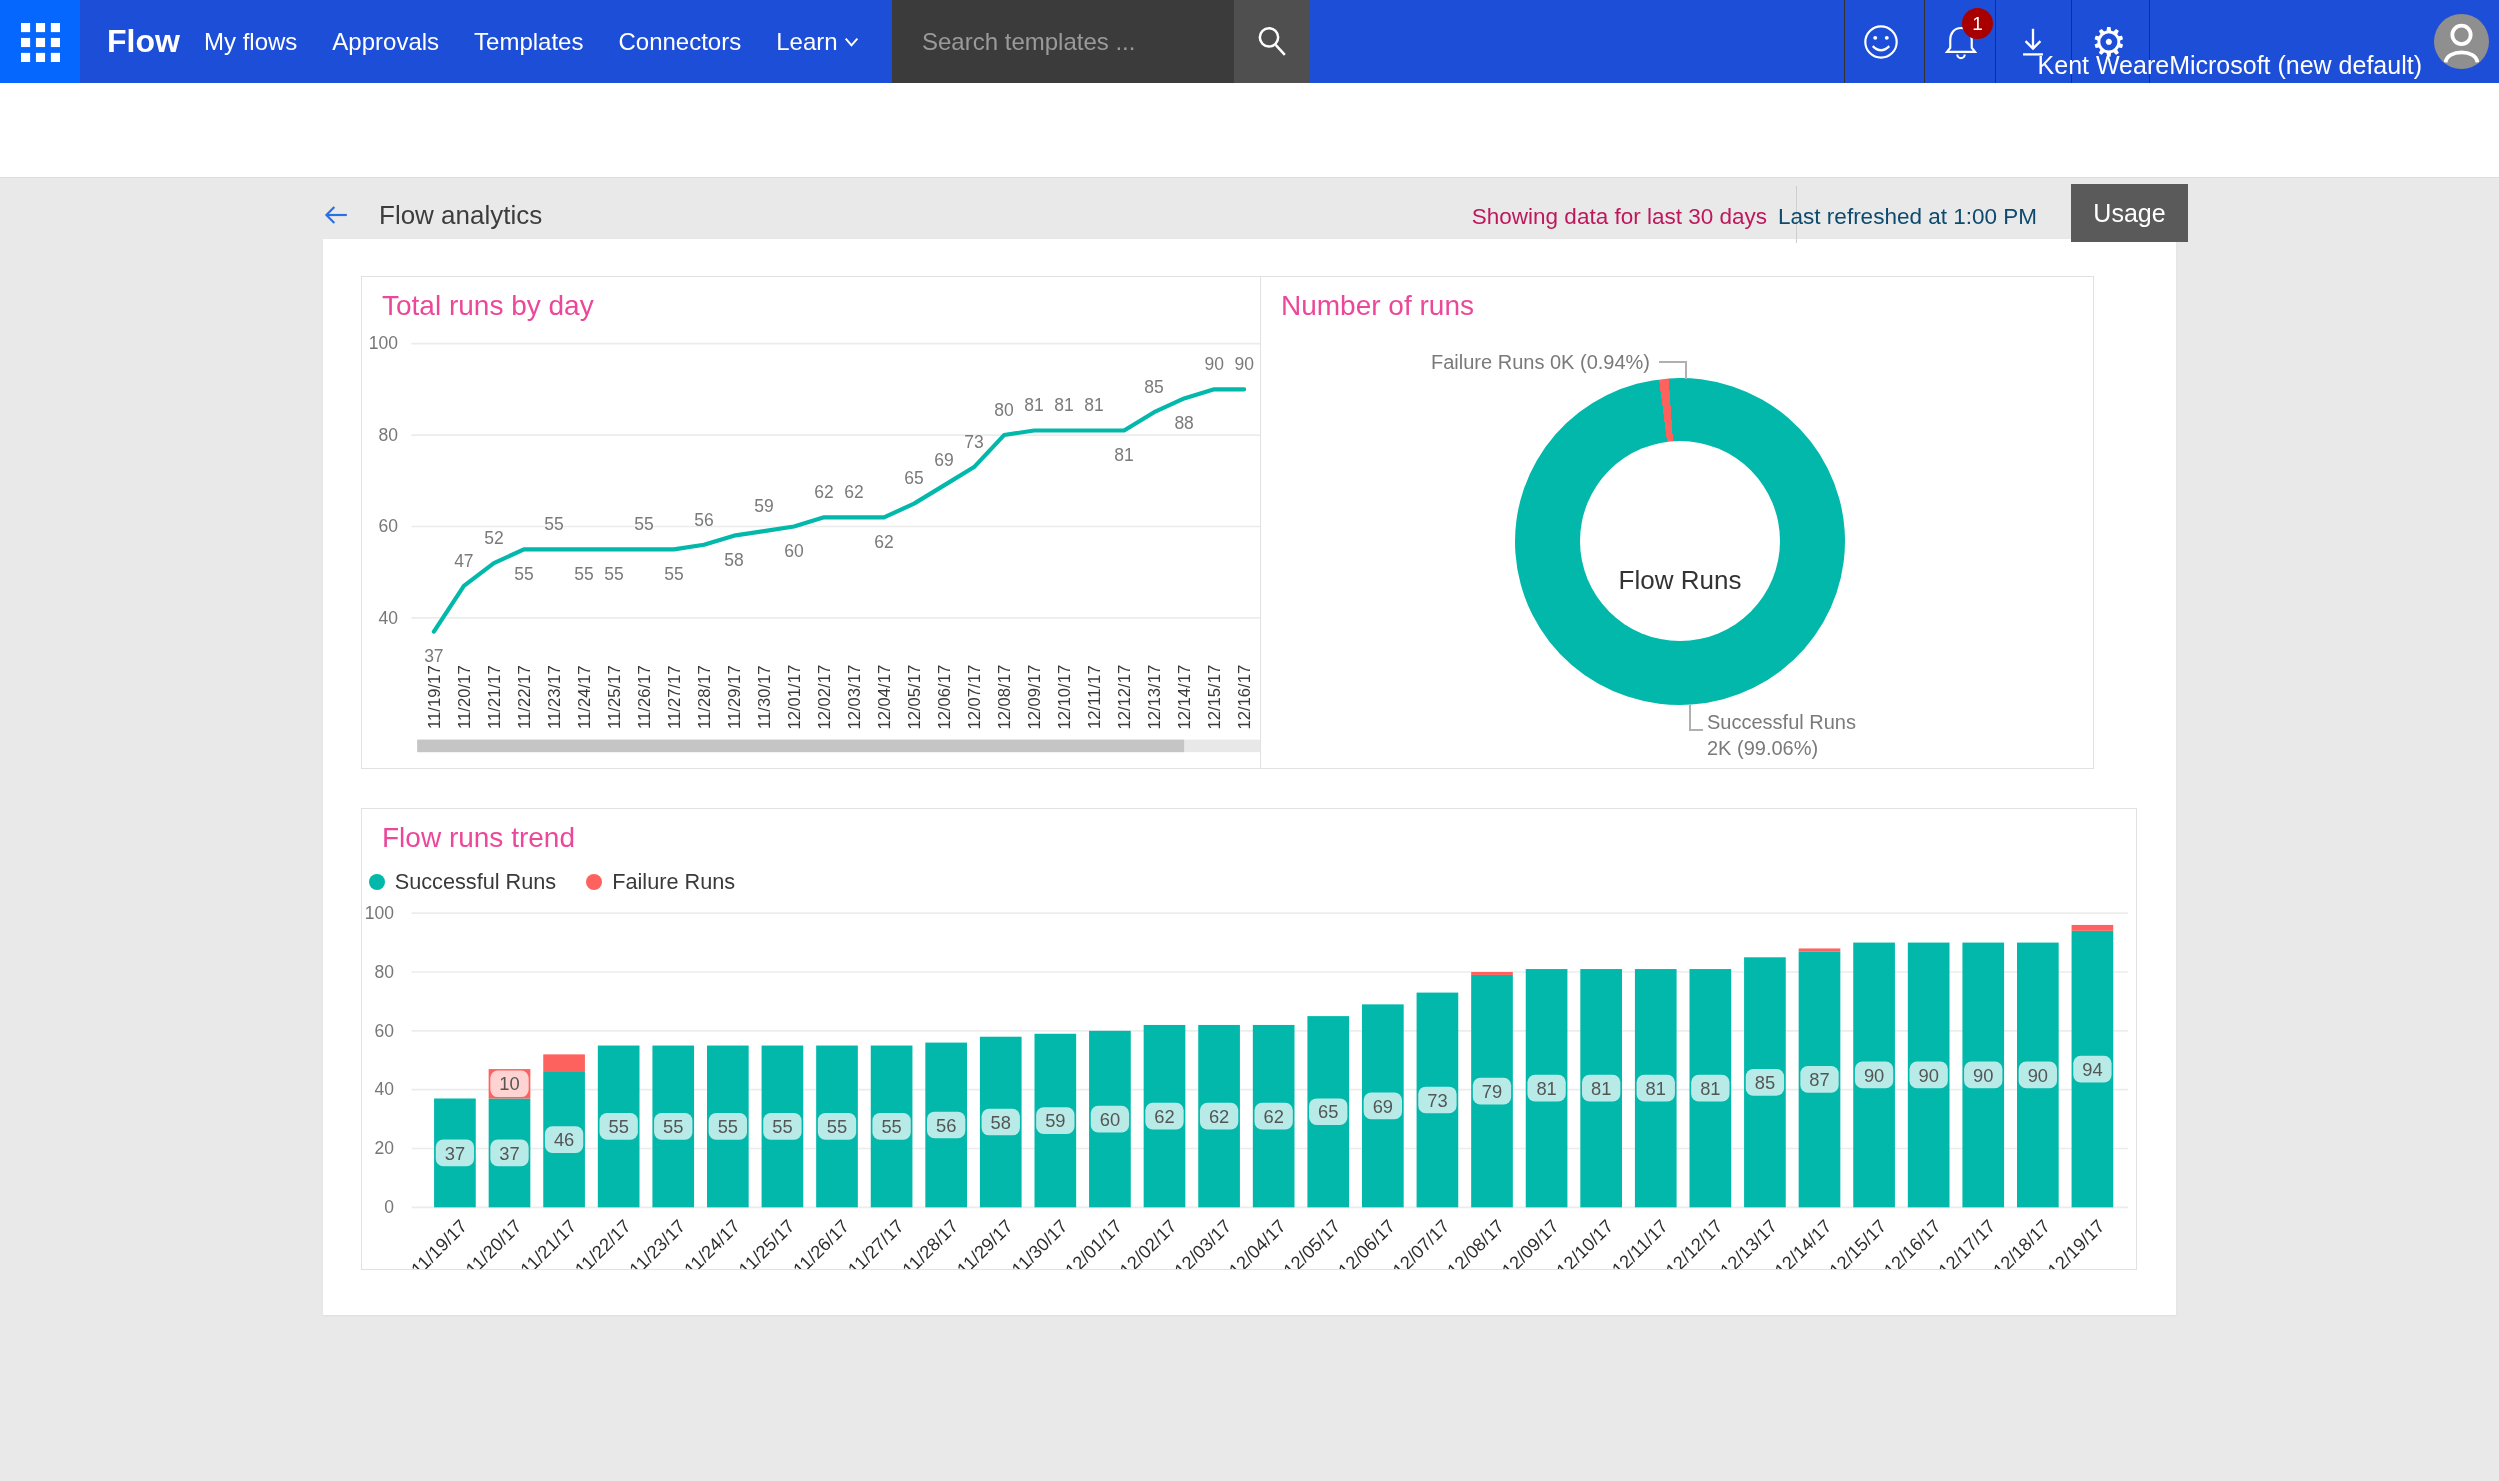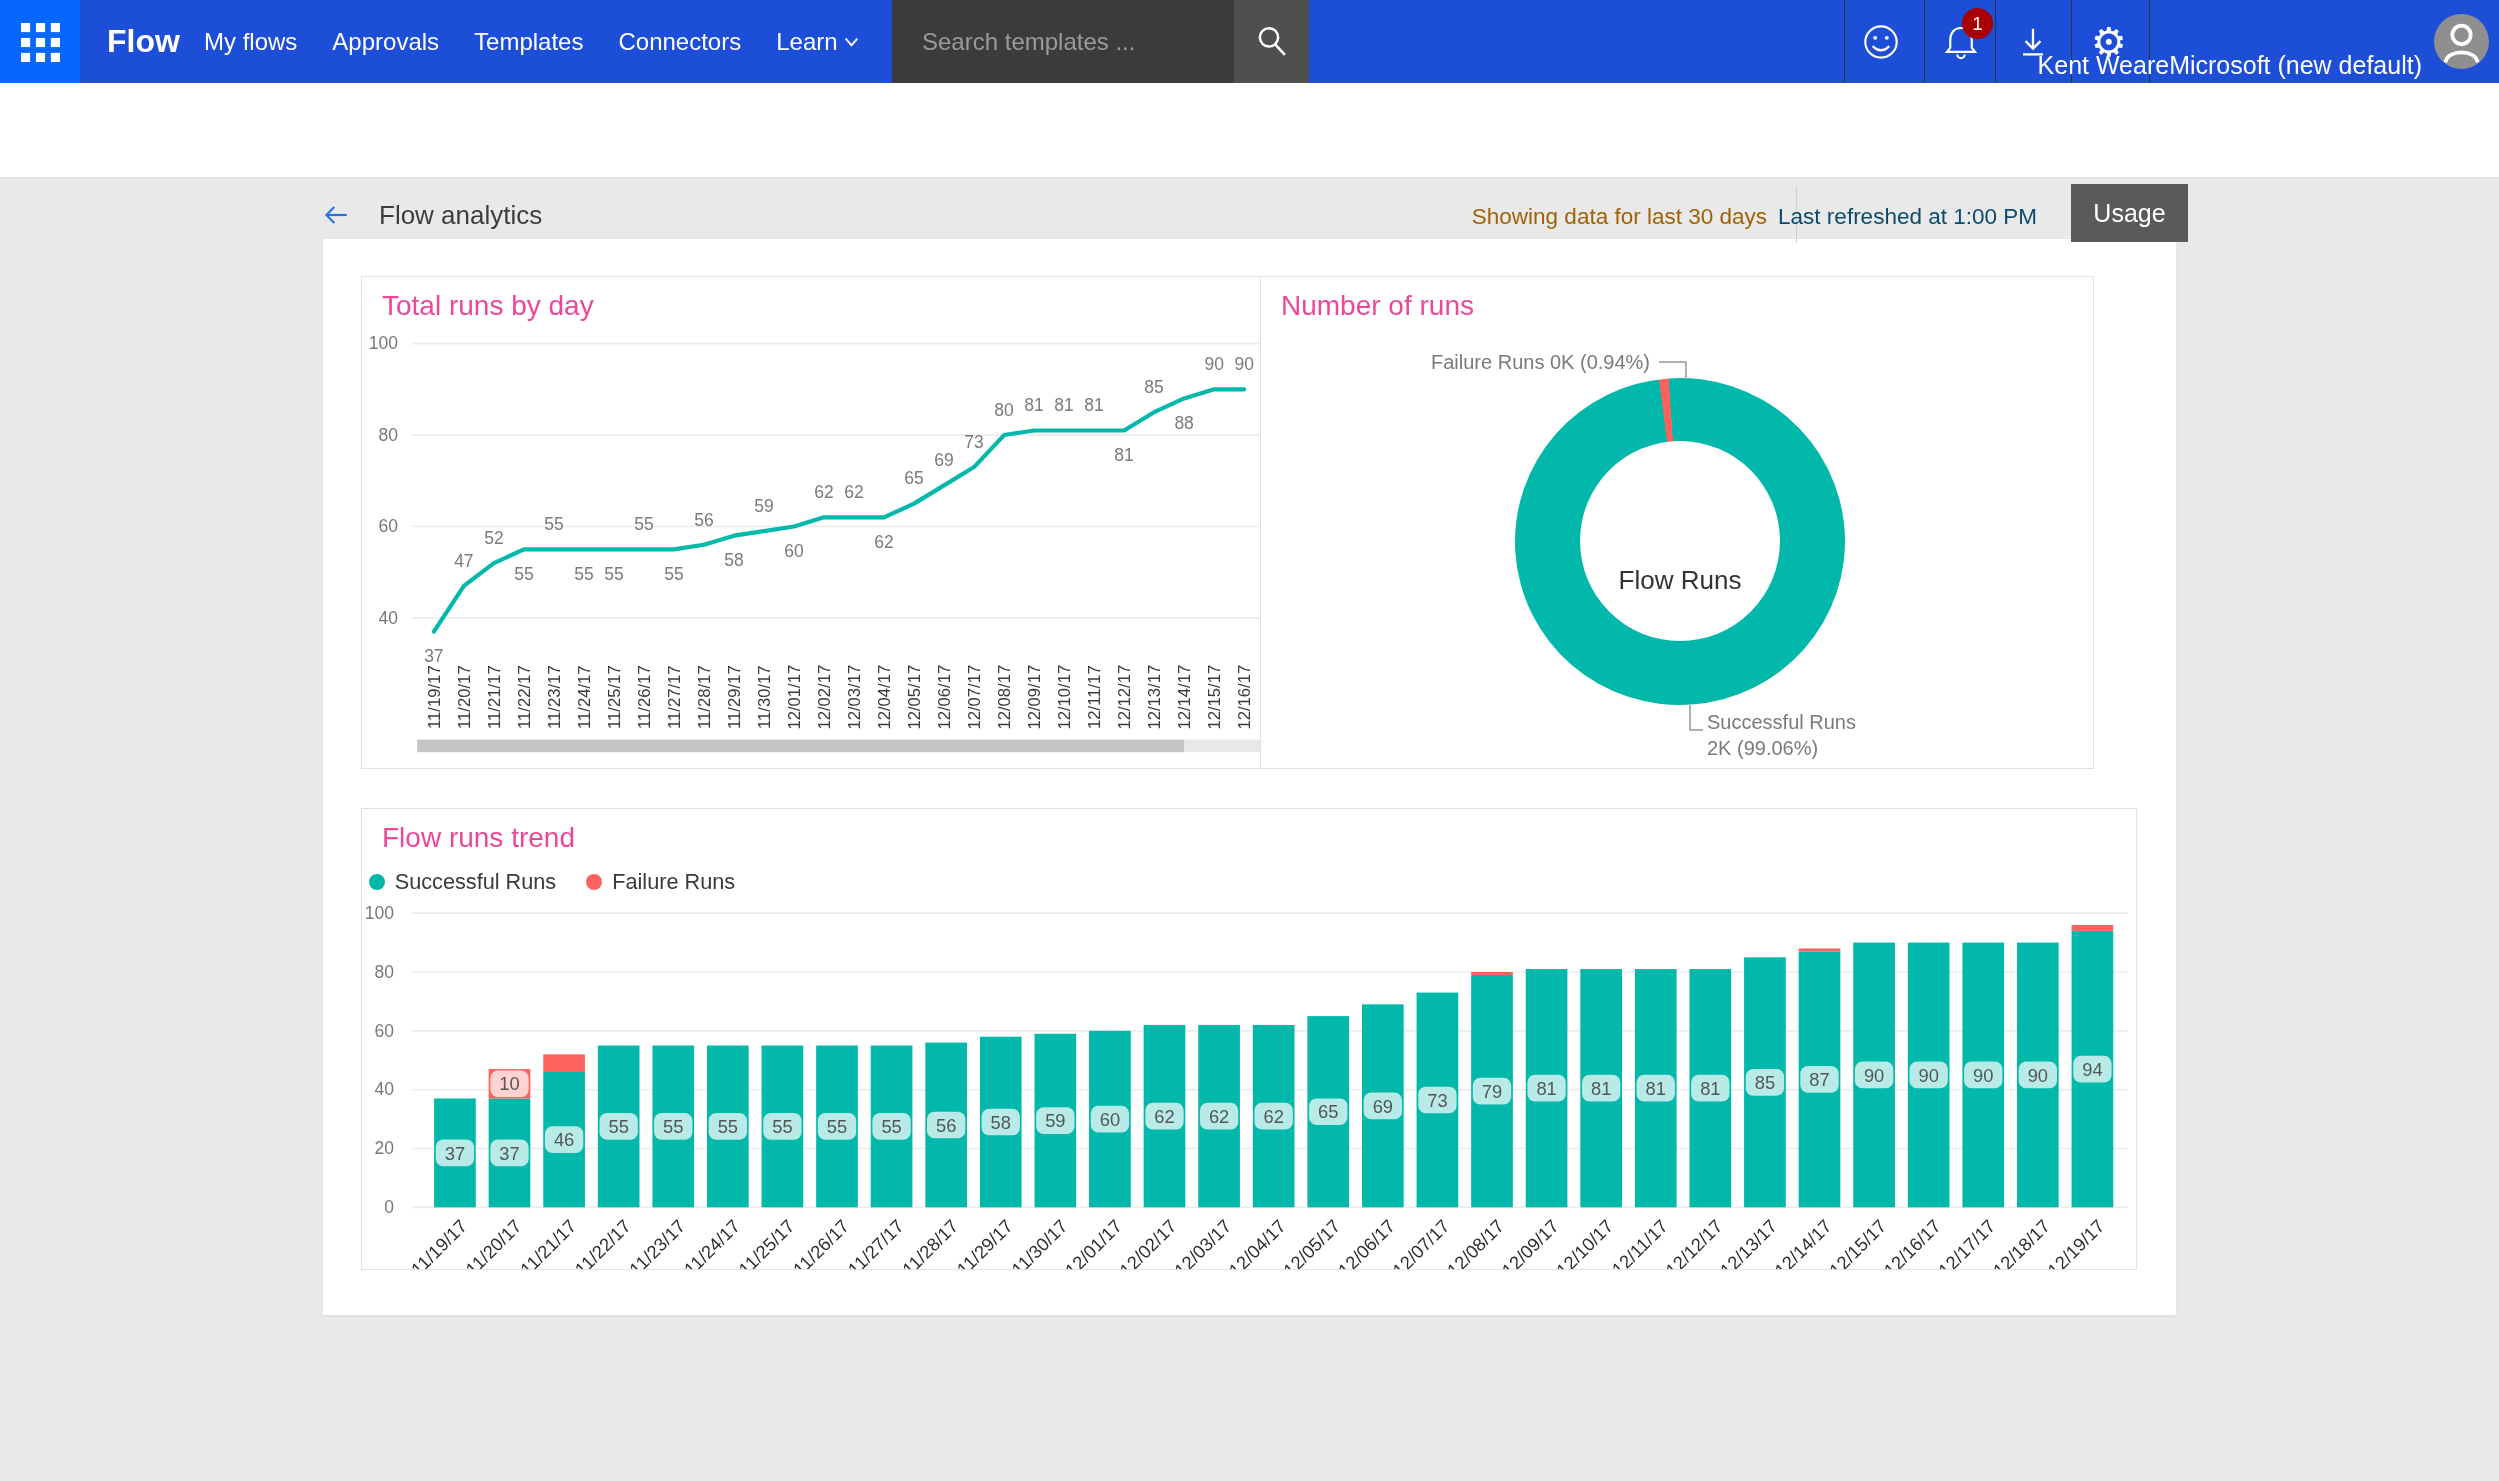--- a/index.html
+++ b/index.html
@@ -32,21 +32,21 @@
              justify-content:center; align-items:flex-end; color:#fff; font-size:25px; line-height:35px;
              cursor:pointer; }
   .avatar { position:absolute; right:10.8px; top:14px; width:55px; height:55px; border-radius:50%;
             background:#8F8F8F; overflow:hidden; cursor:pointer; }
 
   
   .subheader { position:absolute; left:0; top:83px; width:2500px; height:95px; background:#fff;
                border-bottom:0.8px solid #DEDEDE; z-index:4; }
   .backbtn { position:absolute; left:321px; top:117px; width:30px; height:30px; cursor:pointer; }
   .pagetitle { position:absolute; left:379px; top:117px; font-size:26px; color:#3D3D3D; }
-  .showing { position:absolute; right:733px; top:121px; font-size:22.5px; color:#a16207; }
+  .showing { position:absolute; right:733px; top:121px; font-size:22.5px; color:#be185d; }
   .subdiv { position:absolute; right:703px; top:103px; width:0.8px; height:57px; background:#CFCFCF; }
   .refreshed { position:absolute; right:463px; top:121px; font-size:22.5px; color:#0c4a6e; }
   .usagebtn { position:absolute; right:312px; top:101px; width:117px; height:58px; background:#5A5A5A;
               color:#fff; font-size:25px; border:0; cursor:pointer; font-family:inherit; }
 
   
   .container { position:absolute; left:323px; top:239px; width:1853px; height:1076px; background:#fff;
                box-shadow:0 0.8px 2.5px rgba(0,0,0,0.05); }
   .card { position:absolute; background:#fff; border:0.8px solid #E1E1E1; }
   .card1 { left:38px; top:37px; width:910px; height:493px; }

